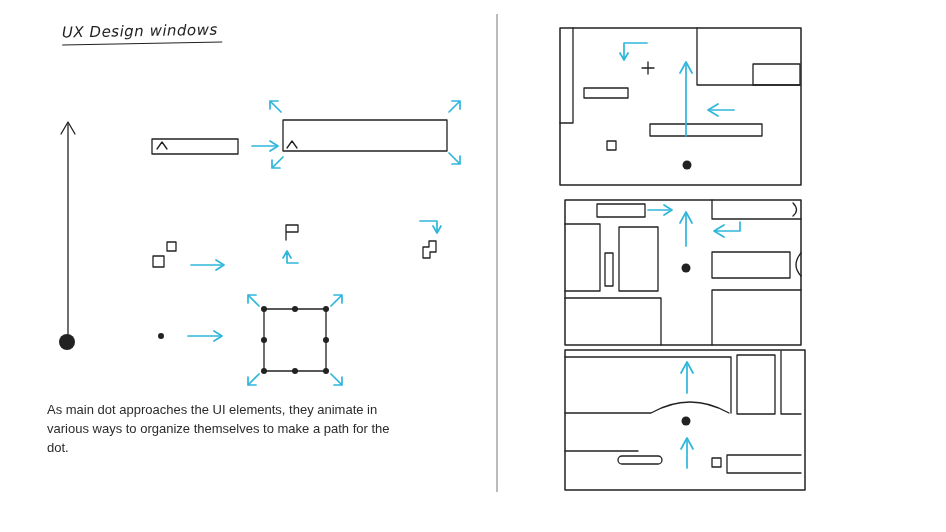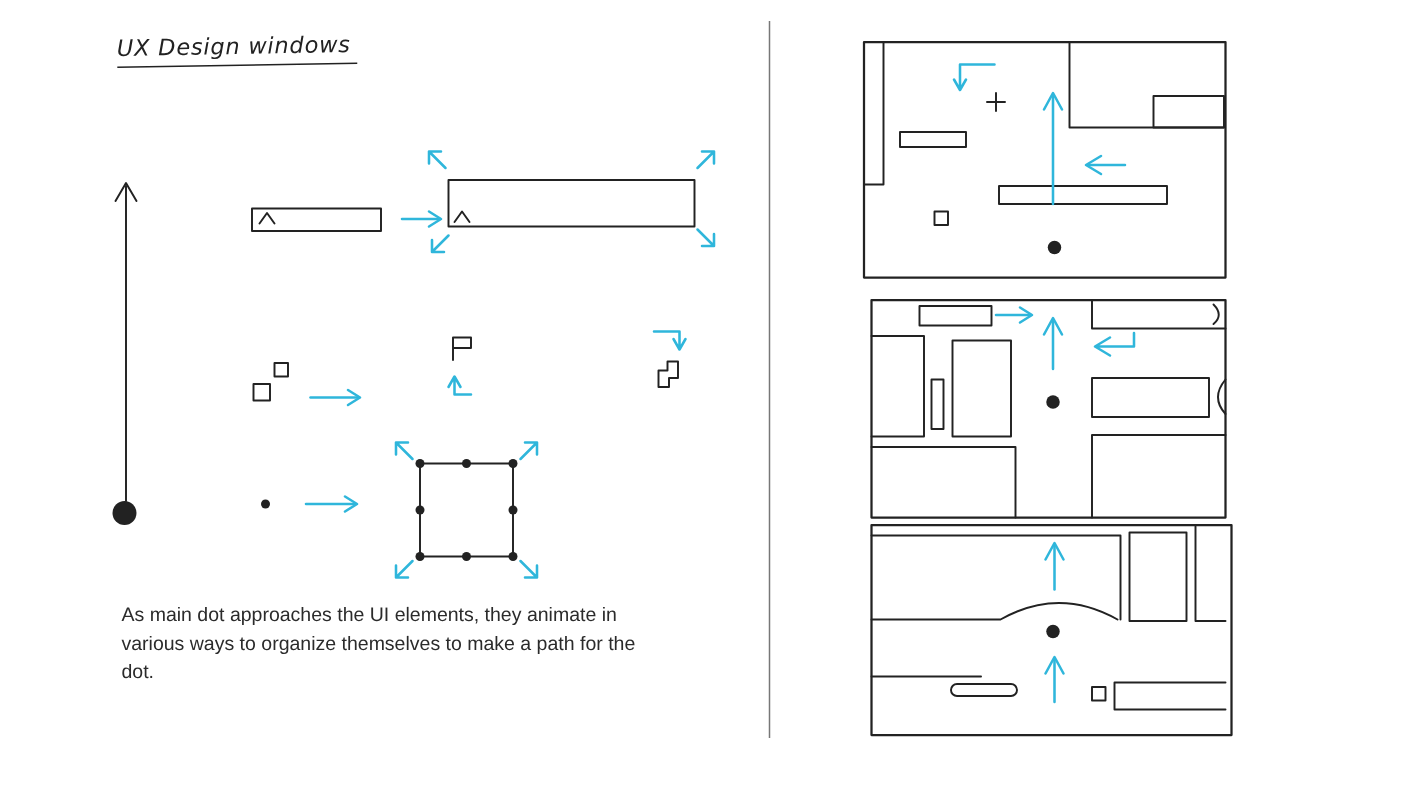--- a/index.html
+++ b/index.html
@@ -7,33 +7,33 @@
     --color-accent:#2fb6db;
     --color-divider:#777777;
     --color-background:#ffffff;
   }
   html,body{margin:0;padding:0;}
   body{
     width:946px;height:532px;overflow:hidden;
     background:var(--color-background,#fff);
     font-family:"Liberation Sans", sans-serif;
   }
-  .board{position:relative;width:920px;height:532px;background:var(--color-background,#fff);margin-left:16px;}
+  .board{position:relative;width:920px;height:532px;background:var(--color-background,#fff);}
   .sketch-svg{position:absolute;left:0;top:0;}
   .page-title{
     position:absolute;left:62px;top:22px;
     font-family:"DejaVu Sans", sans-serif;
     font-style:italic;font-size:15px;letter-spacing:.5px;
     color:var(--color-ink,#222);
     border-bottom:1.5px solid var(--color-ink,#222);
     padding:0 4px 3px 0;
     transform:rotate(-1deg);
   }
   .annotation{
-    position:absolute;left:65px;top:400px;width:356px;
+    position:absolute;left:47px;top:400px;width:356px;
     font-size:13px;line-height:1.48;color:#2b2b2b;
   }
   
   .s-ink{stroke:var(--color-ink,#222);fill:none;stroke-width:1.3;stroke-linecap:round;stroke-linejoin:round;}
   .box{stroke:var(--color-ink,#222);fill:#fff;stroke-width:1.3;stroke-linejoin:round;}
   .f-ink{fill:var(--color-ink,#222);stroke:none;}
   .s-accent{stroke:var(--color-accent,#2fb6db);fill:none;stroke-width:1.7;stroke-linecap:round;stroke-linejoin:round;}
   .panel{stroke:var(--color-ink,#222);fill:#fff;stroke-width:1.5;stroke-linejoin:round;}
   .divider-line{stroke:var(--color-divider,#777);stroke-width:1;}
 </style>

